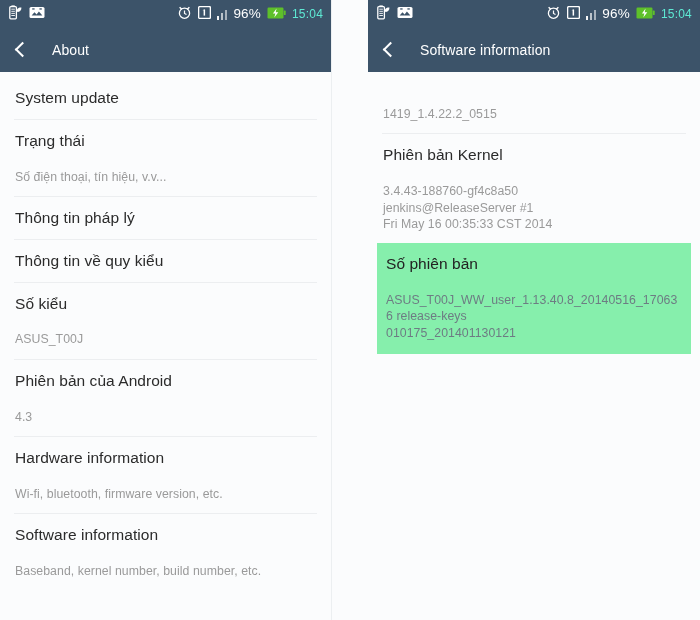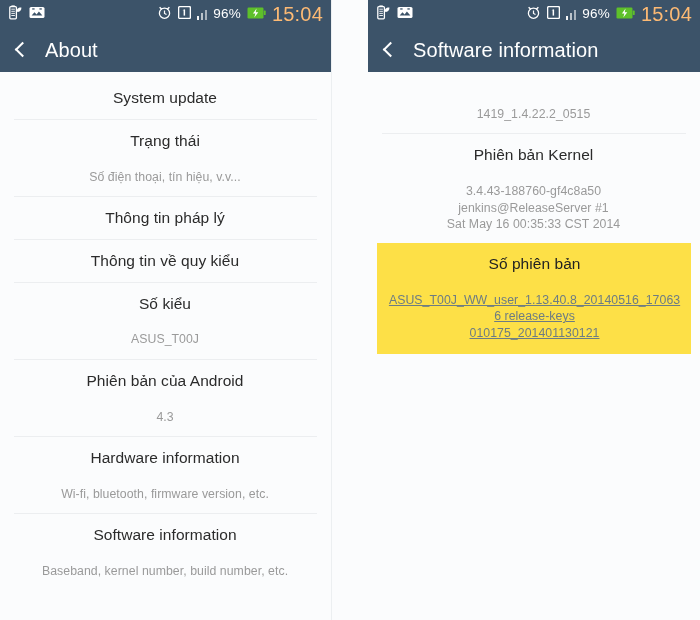--- a/index.html
+++ b/index.html
@@ -46,22 +46,22 @@
 
   .sb-ico { display: block; }
 
   .sb-pct {
     font-size: 13.5px;
     letter-spacing: 0.2px;
     color: #ffffff;
     line-height: 1;
   }
   .sb-clock {
-    font-size: 20px;
-    color: #fdba74;
+    font-size: 12px;
+    color: #5eead4;
     line-height: 1;
     letter-spacing: 0.2px;
   }
 
   
   .signal {
     display: flex;
     align-items: flex-end;
     gap: 1.5px;
     height: 12px;
@@ -97,34 +97,33 @@
     left: 5px;
     top: 8px;
     width: 9px;
     height: 9px;
     border-left: 2.6px solid #ffffff;
     border-bottom: 2.6px solid #ffffff;
     transform: rotate(45deg);
   }
   .action-title {
     color: #ffffff;
-    font-size: 20px;
+    font-size: 14px;
     font-weight: 400;
     letter-spacing: 0.1px;
-    margin-left: 13px;
+    margin-left: 20px;
     white-space: nowrap;
   }
 
   
   .list {
     flex: 1 1 auto;
     background: #fbfcfd;
     padding-top: 4px;
     overflow: hidden;
-    text-align: center;
   }
 
   .row {
     padding: 12px 16px 11px 15px;
     position: relative;
   }
   .row + .row::before {
     content: "";
     position: absolute;
     left: 14px;
@@ -144,27 +143,27 @@
     color: #9a9a9a;
     line-height: 1.33;
     margin-top: 18px;
     letter-spacing: 0.05px;
     word-break: break-word;
   }
   .row-sub-line { display: block; }
 
   
   .row.selected {
-    background: #fde047;
+    background: #86efac;
     margin: 0 9px;
     padding: 11px 8px 13px 9px;
   }
   .row.selected::before { display: none; }
   .row.selected .row-title { color: #222222; }
-  .row.selected .row-sub { color: #6d7c83; text-decoration: underline; }
+  .row.selected .row-sub { color: #6d7c83; }
 </style>
 </head>
 <body>
 
 <div class="screen-pair">
 
   <div class="panel panel-left">
 
     <div class="status-bar">
       <div class="status-left">
@@ -329,21 +328,21 @@
       <div class="row">
         <div class="row-sub">
           <span class="row-sub-line">1419_1.4.22.2_0515</span>
         </div>
       </div>
       <div class="row">
         <div class="row-title">Phiên bản Kernel</div>
         <div class="row-sub">
           <span class="row-sub-line">3.4.43-188760-gf4c8a50</span>
           <span class="row-sub-line">jenkins@ReleaseServer #1</span>
-          <span class="row-sub-line">Sat May 16 00:35:33 CST 2014</span>
+          <span class="row-sub-line">Fri May 16 00:35:33 CST 2014</span>
         </div>
       </div>
       <div class="row selected">
         <div class="row-title">Số phiên bản</div>
         <div class="row-sub">
           <span class="row-sub-line">ASUS_T00J_WW_user_1.13.40.8_20140516_170636 release-keys</span>
           <span class="row-sub-line">010175_201401130121</span>
         </div>
       </div>
     </div>

